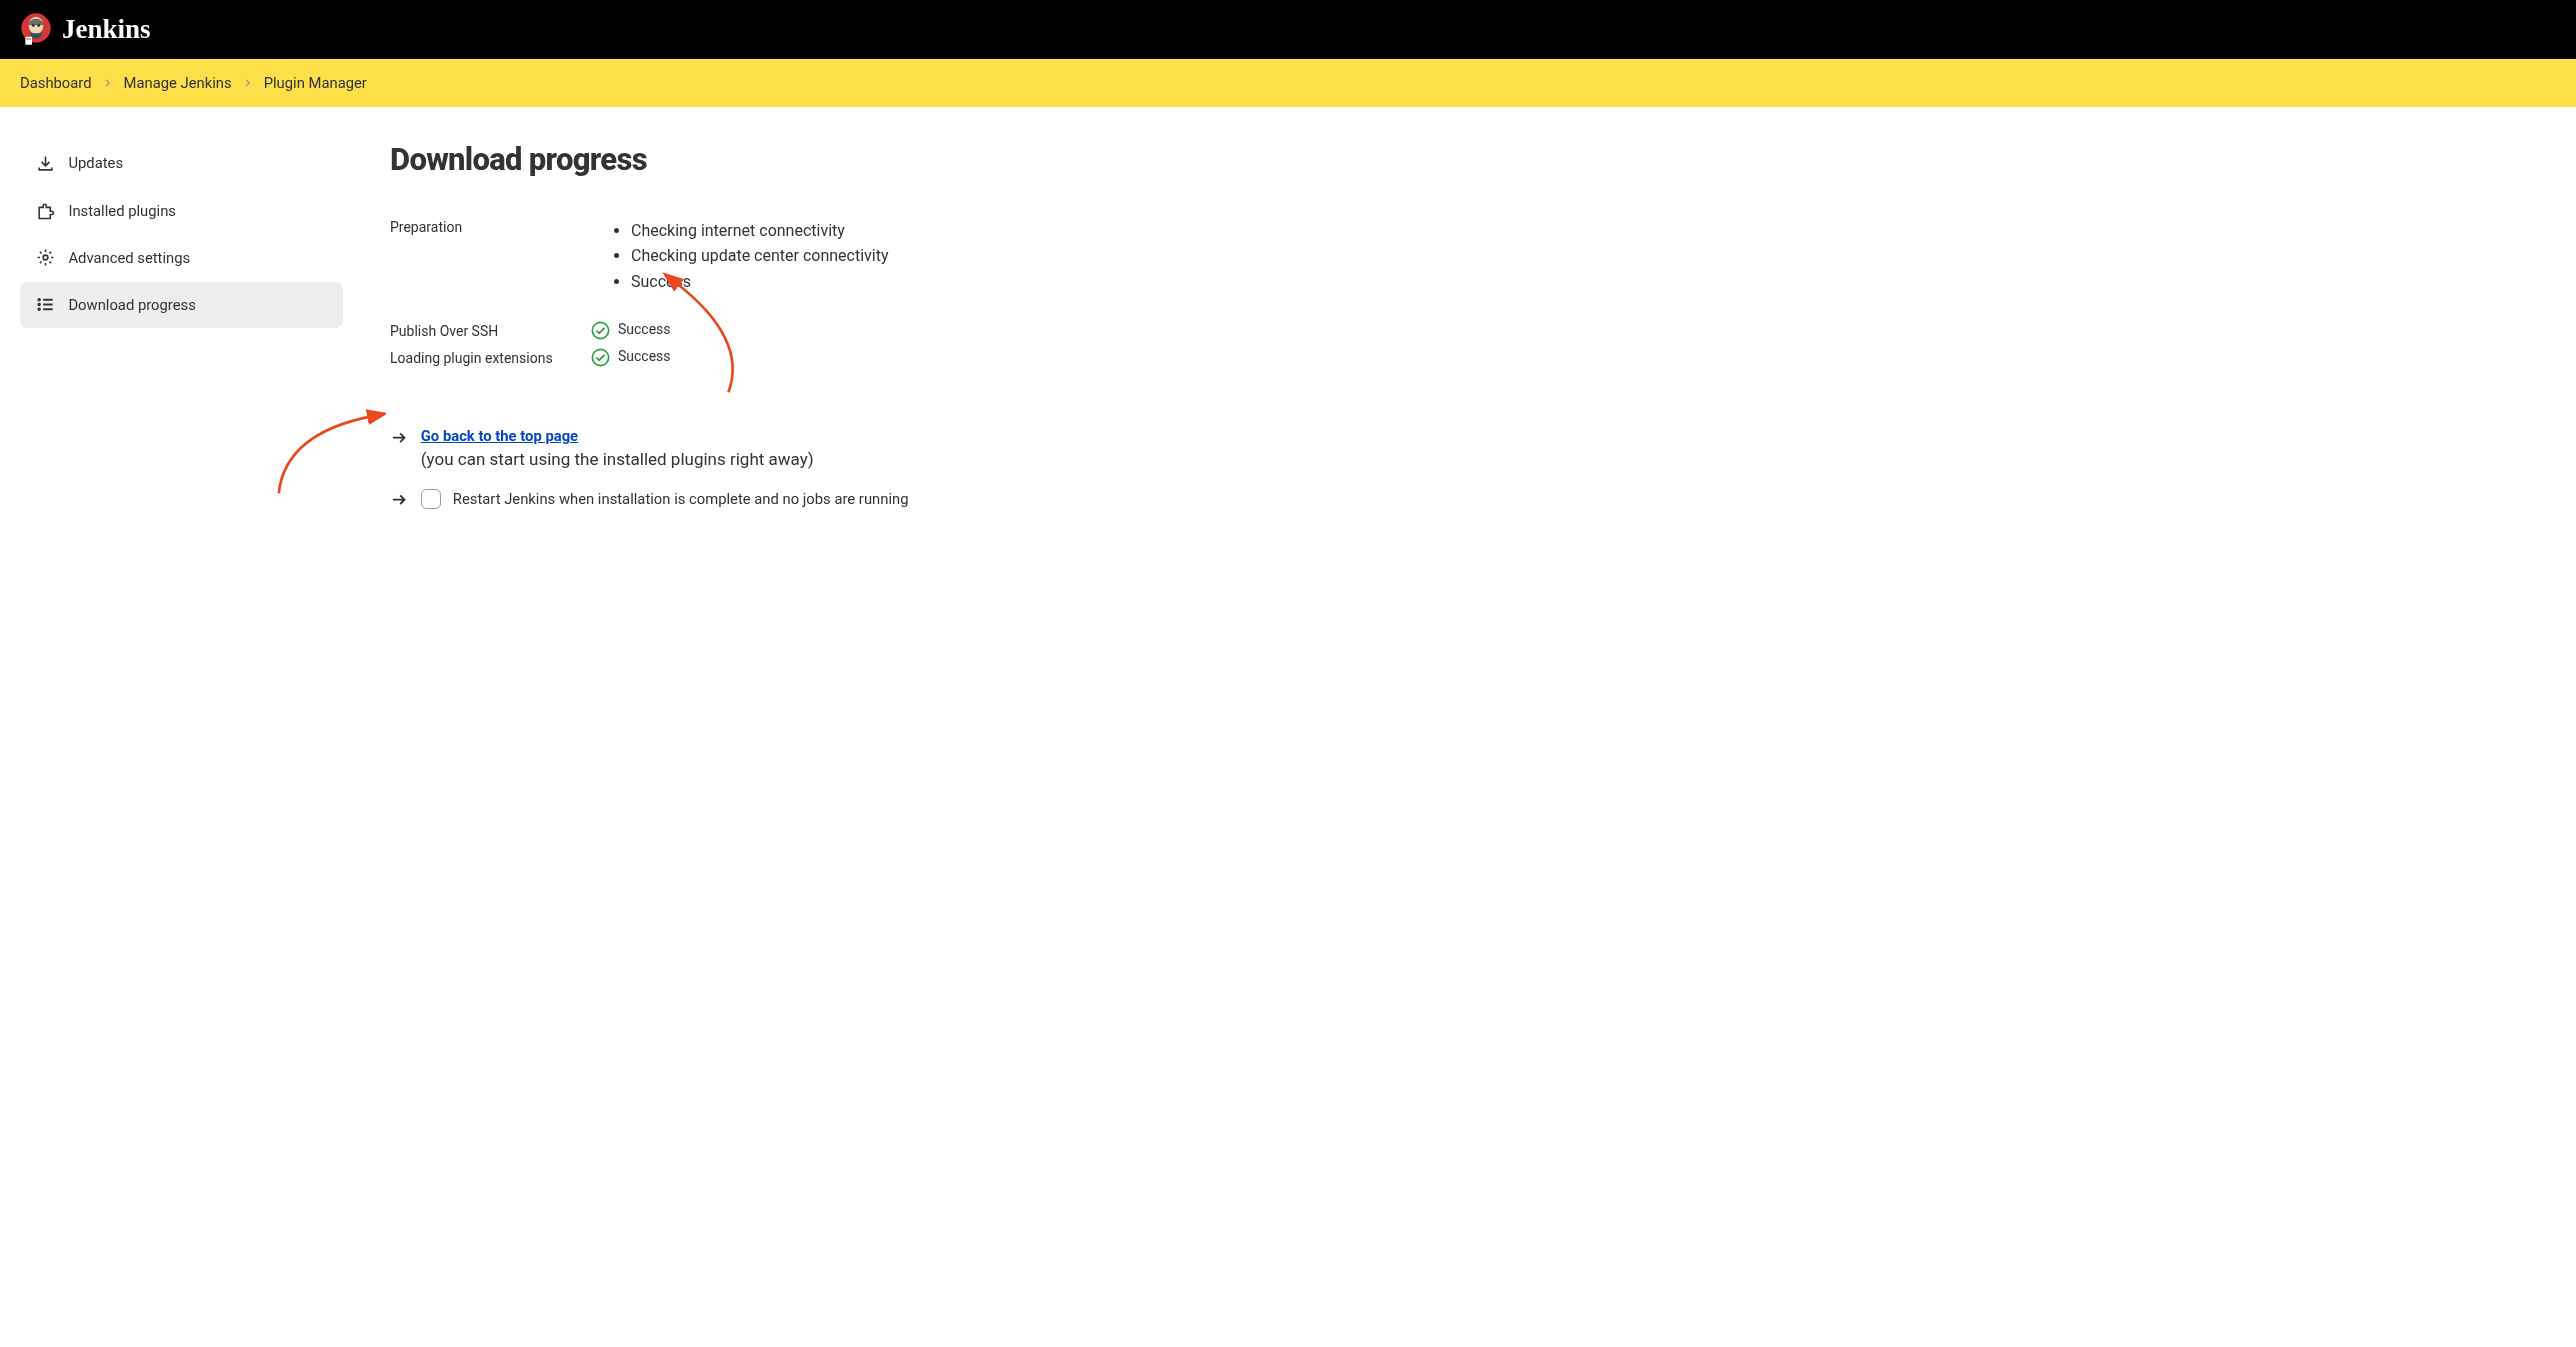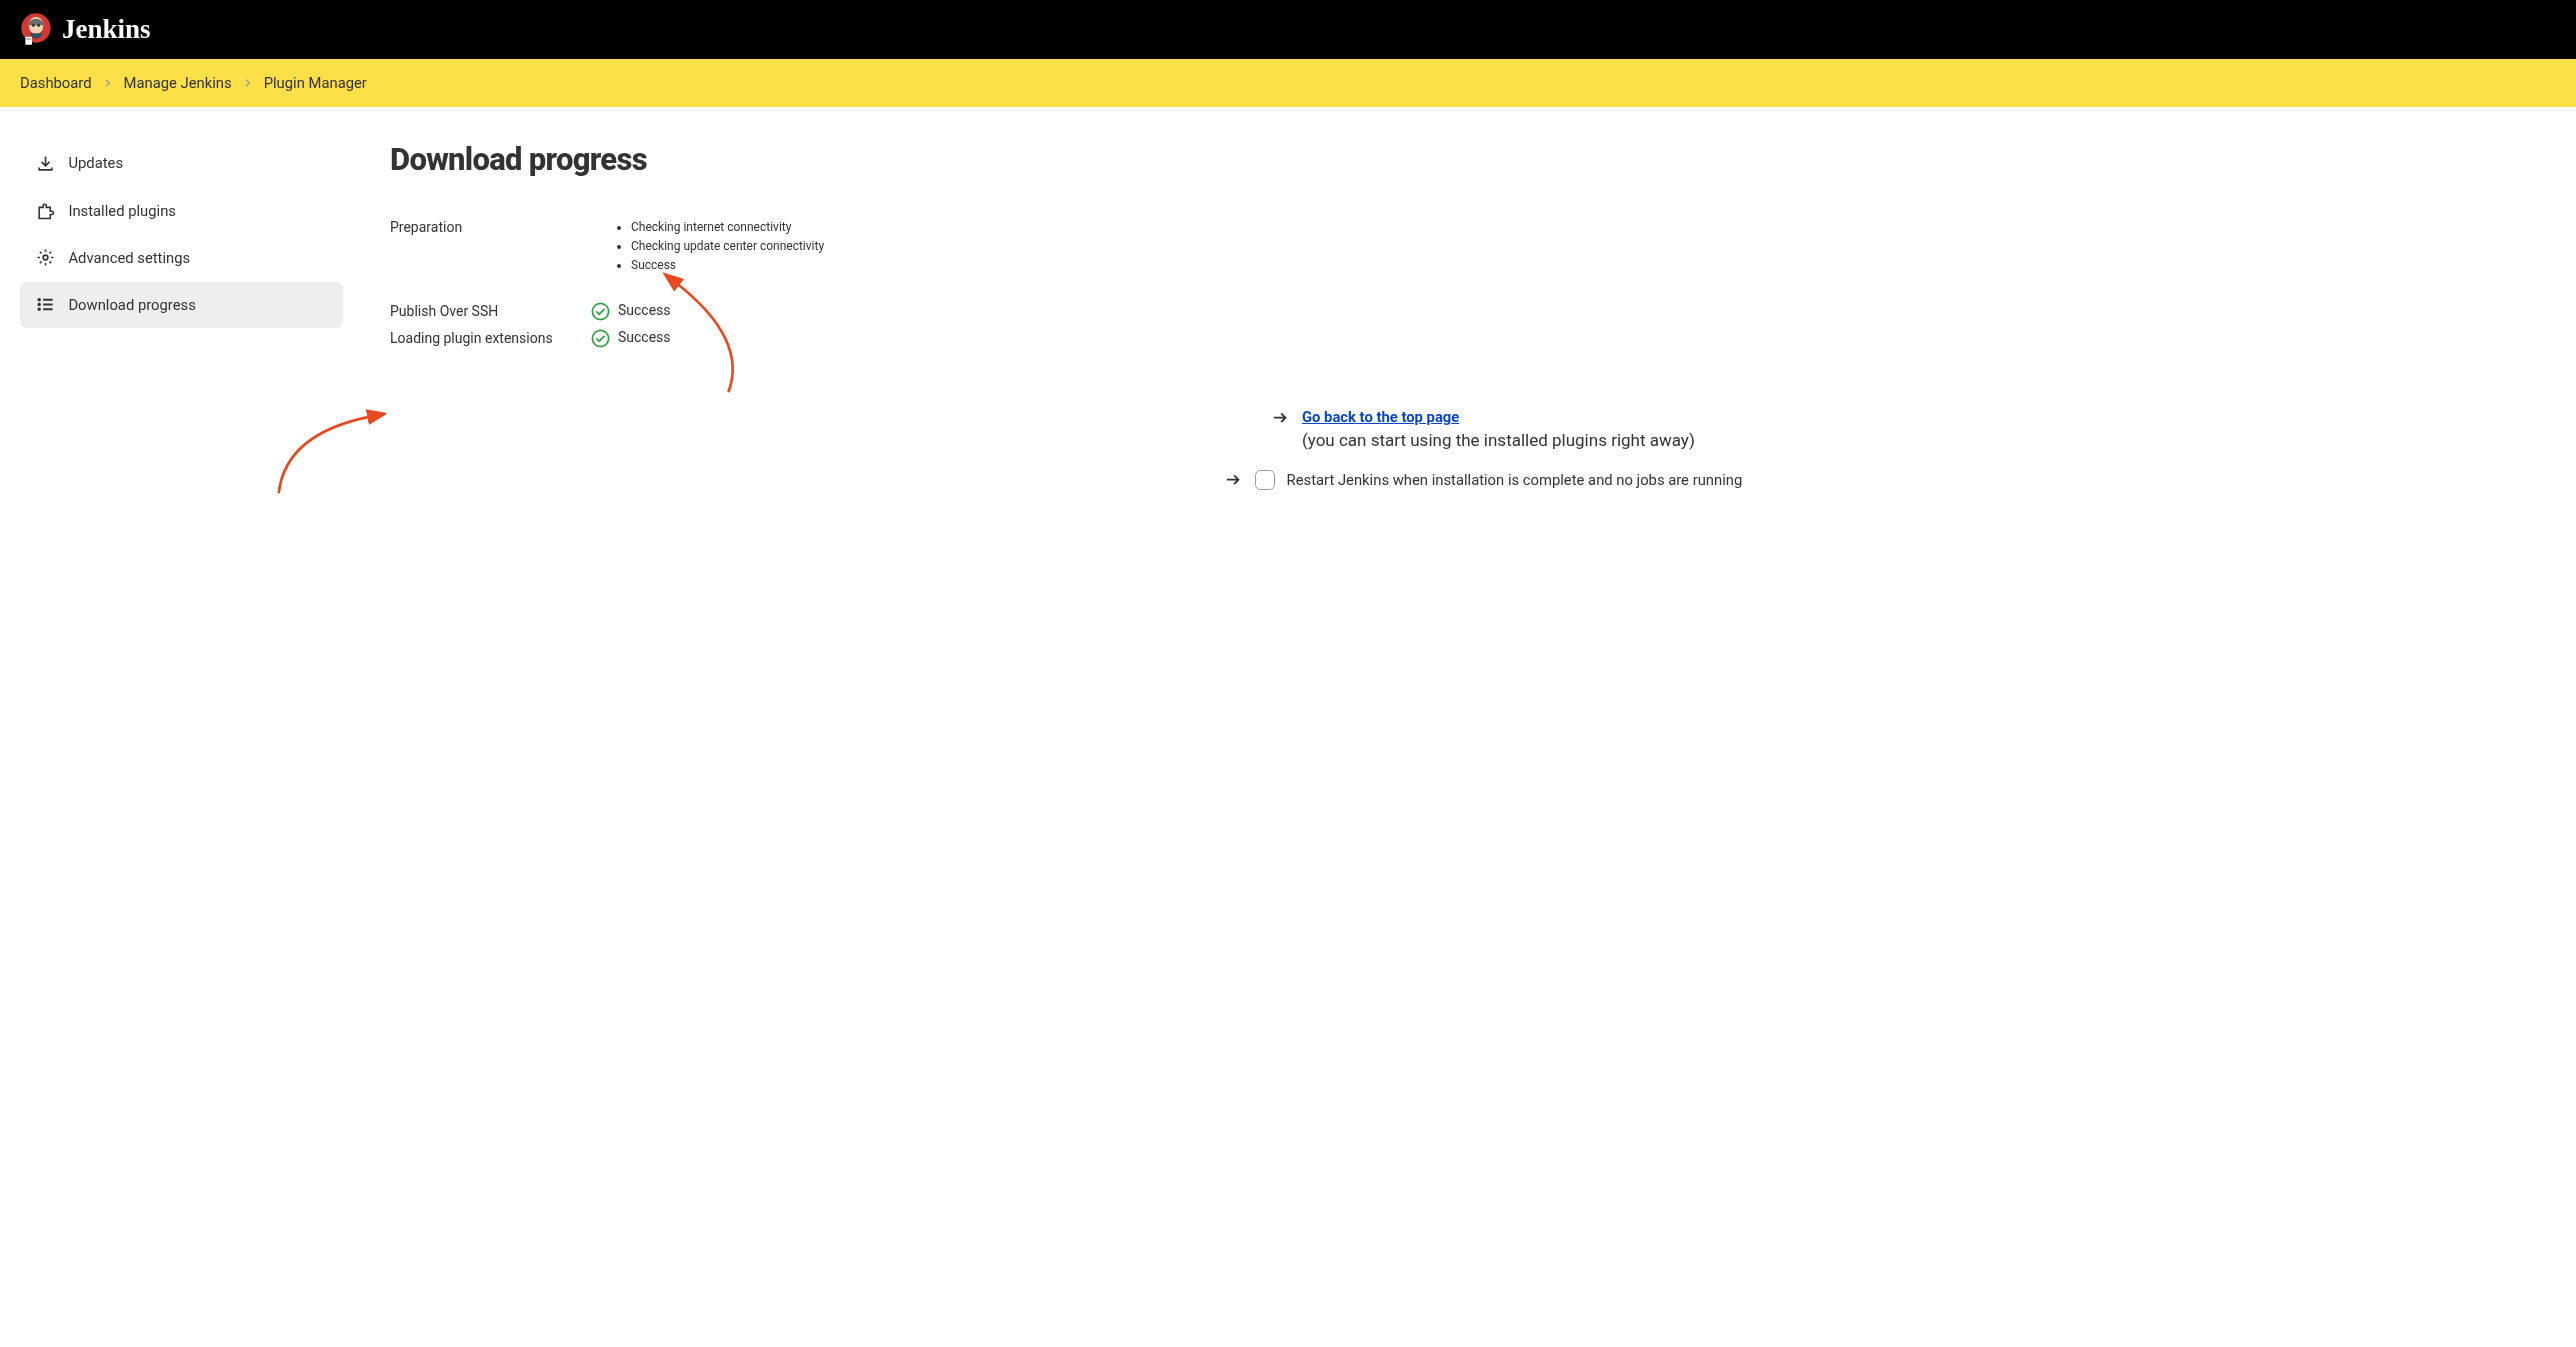--- a/index.html
+++ b/index.html
@@ -120,40 +120,39 @@
     .progress-status {
       display: flex;
       align-items: flex-start;
       gap: 8px;
       font-size: 14px;
     }
     
     .status-list {
       list-style: disc;
       padding-left: 40px;
-      font-size: 12px;
+      font-size: 16px;
       line-height: 1.6;
     }
     
     .check-icon {
       width: 19px;
       height: 19px;
       flex-shrink: 0;
     }
     
     .actions-section {
       margin-top: 60px;
     }
     
     .action-row {
       display: flex;
       align-items: flex-start;
       gap: 13.4px;
       margin-bottom: 20px;
-      justify-content: center;
     }
     
     .arrow-icon {
       width: 17.4px;
       height: 17.4px;
       flex-shrink: 0;
       margin-top: 1.3px;
     }
     
     .action-link {

